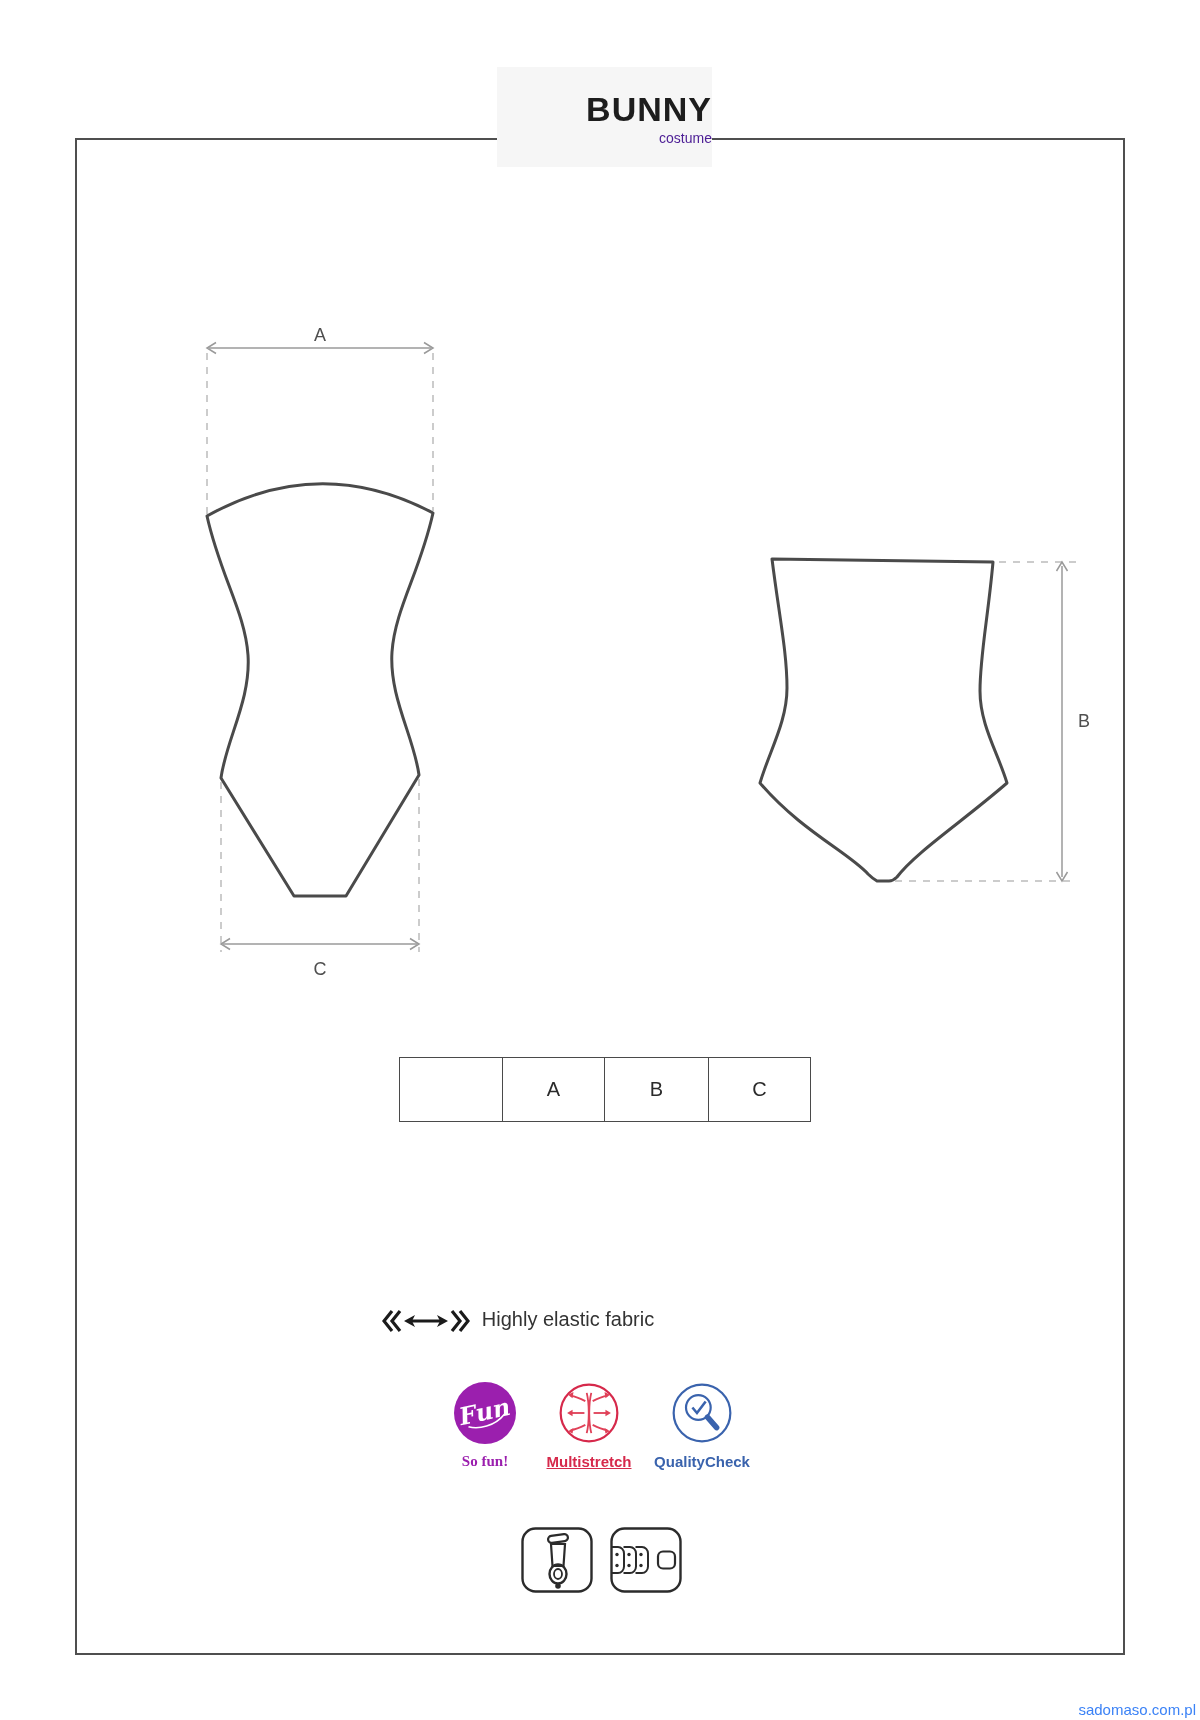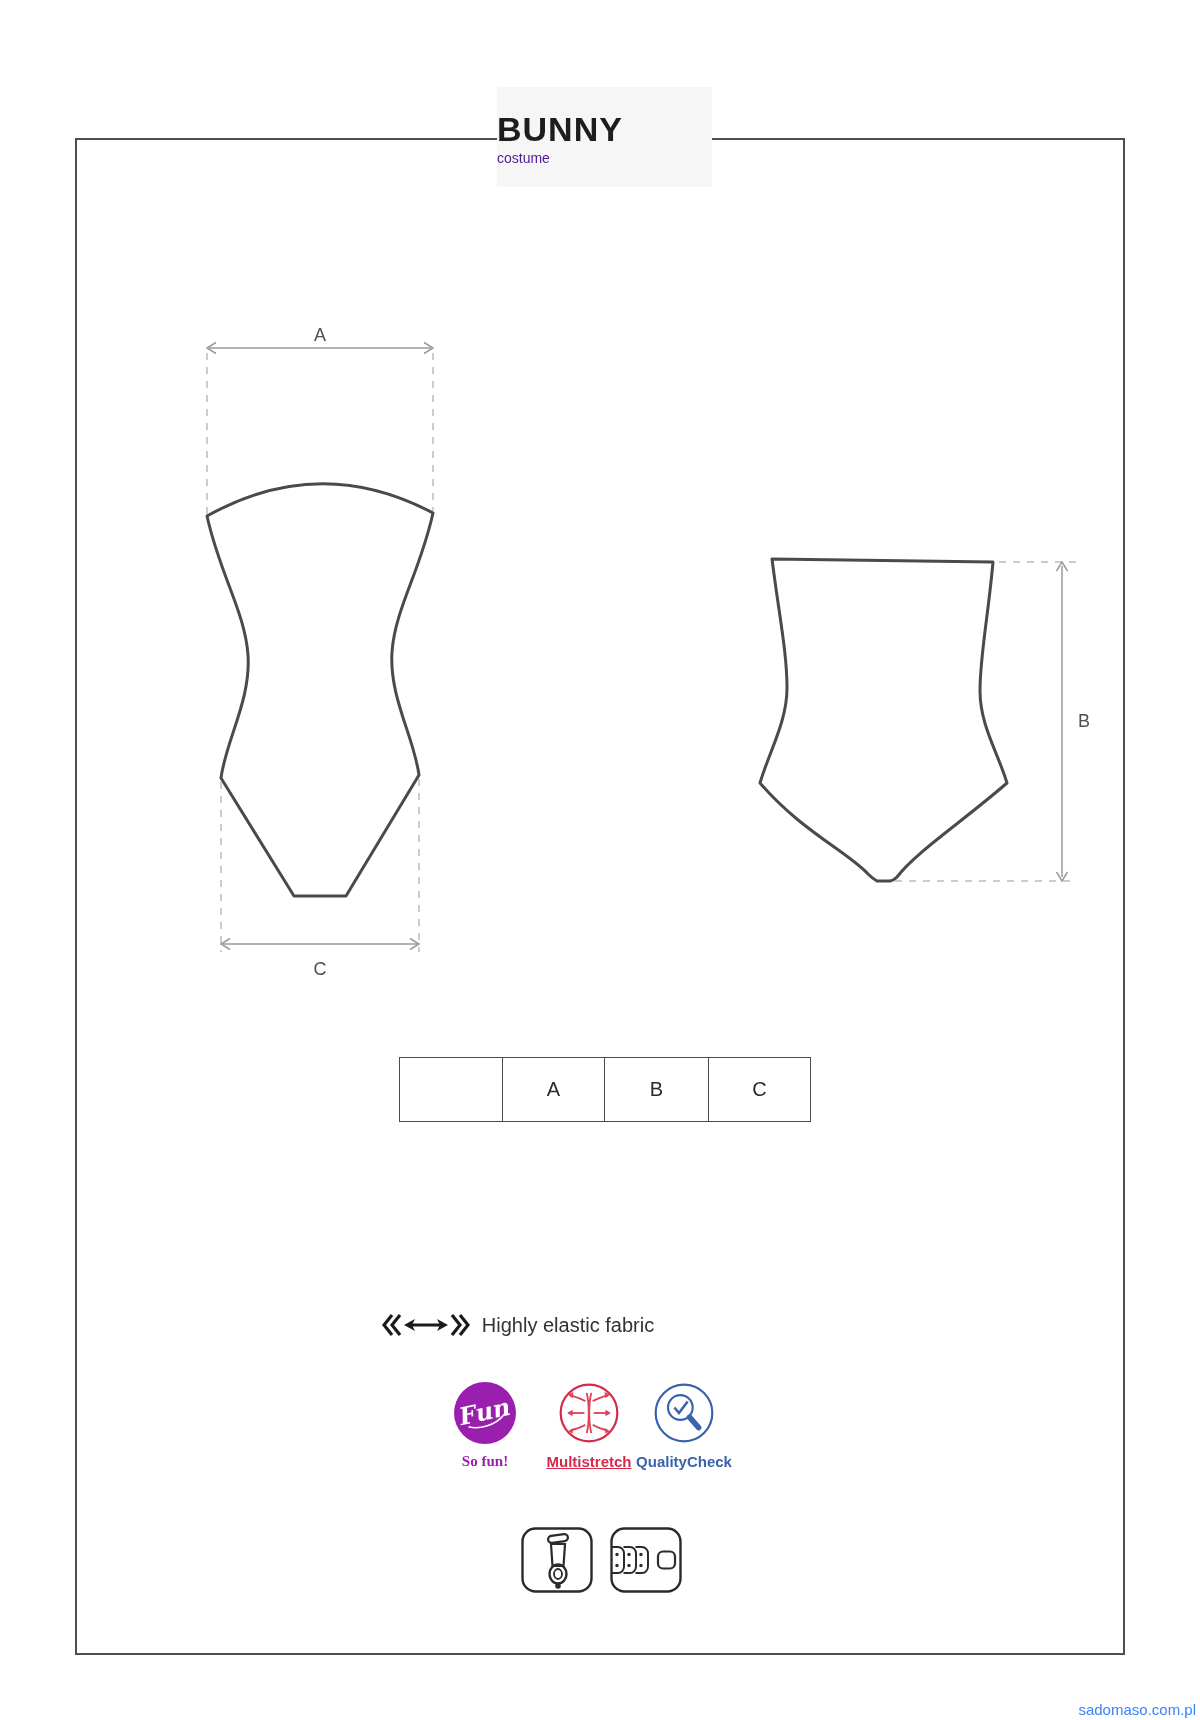--- a/index.html
+++ b/index.html
@@ -8,49 +8,49 @@
     font-family:"Liberation Sans",sans-serif;overflow:hidden;
   }
   .abs{position:absolute;}
   #page-border{
     left:75px;top:138px;width:1046px;height:1513px;
     border:2px solid #4f4f4f;z-index:1;
   }
   #diagram-layer{left:0;top:0;z-index:2;pointer-events:none;}
   
   #brand-header{
-    left:497px;top:87px;width:215px;height:100px;background:#f6f6f6;
-    z-index:3;text-align:left;
+    left:497px;top:67px;width:215px;height:100px;background:#f6f6f6;
+    z-index:3;text-align:right;
   }
   #brand-name{
     margin-top:24px;font-size:34px;font-weight:bold;letter-spacing:1px;
     color:#1d1d1d;line-height:36px;
   }
   #brand-subtitle{font-size:14px;color:#4c1d95;line-height:22px;}
   
   #size-table-wrap{left:399px;top:1057px;z-index:3;}
   table.size{border-collapse:collapse;table-layout:fixed;}
   table.size td{
     border:1px solid #4a4a4a;height:61px;text-align:center;vertical-align:middle;
     font-size:20px;color:#2b2b2b;background:#ffffff;
   }
   
   #elastic-note{
     left:0;top:1308px;width:1036px;height:34px;z-index:3;
-    display:flex;align-items:center;justify-content:center;gap:12px;
+    display:flex;align-items:flex-start;justify-content:center;gap:12px;
   }
   #elastic-note span{font-size:20px;color:#333333;}
   
   .badge{z-index:3;text-align:center;transform:translateX(-50%);width:120px;}
   .badge .lbl{font-size:15px;font-weight:bold;margin-top:4px;}
   #badge-fun{left:485px;top:1381px;}
   #badge-fun .lbl{color:#9b1fae;font-family:Liberation Serif, serif;}
   #badge-multistretch{left:589px;top:1381px;}
   #badge-multistretch .lbl{color:#d6294b;text-decoration:underline;}
-  #badge-qualitycheck{left:684px;top:1381px;}
+  #badge-qualitycheck{left:702px;top:1381px;}
   #badge-qualitycheck .lbl{color:#3a63ad;}
   
   #care-icon-garter{left:521px;top:1527px;z-index:3;}
   #care-icon-hooks{left:610px;top:1527px;z-index:3;}
   
   #watermark{
     right:4px;top:1701px;z-index:3;font-size:15px;color:#3b82f6;
   }
 </style>
 </head>

